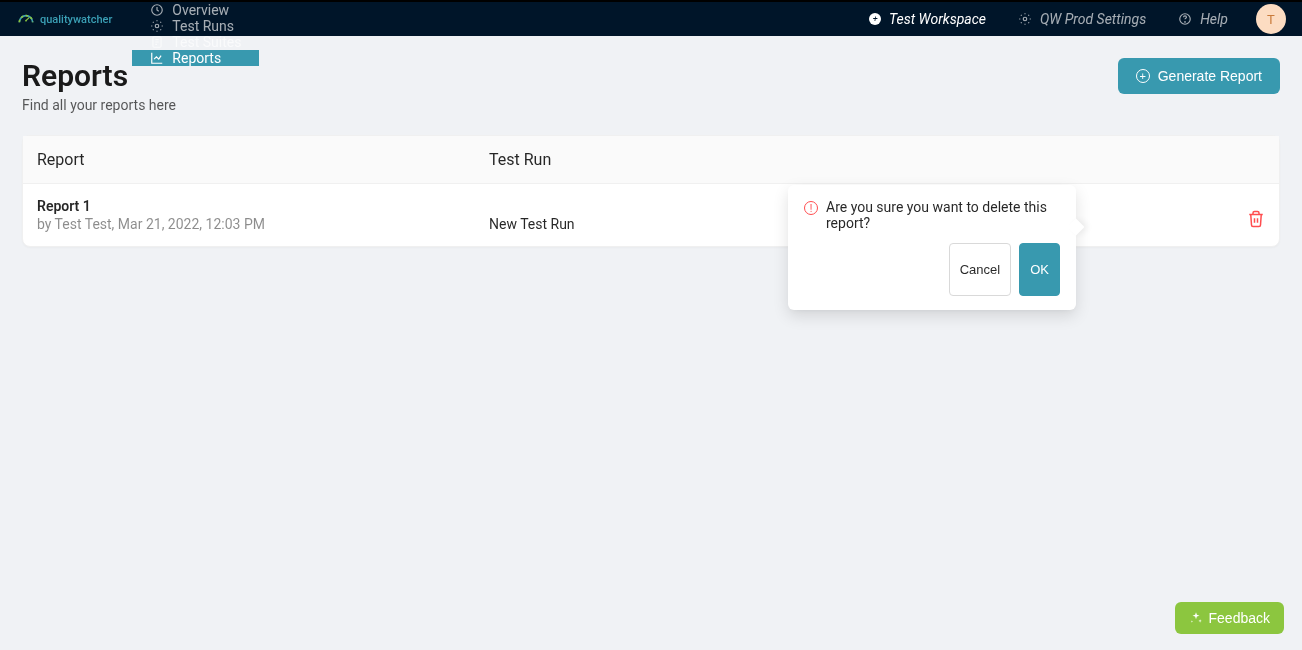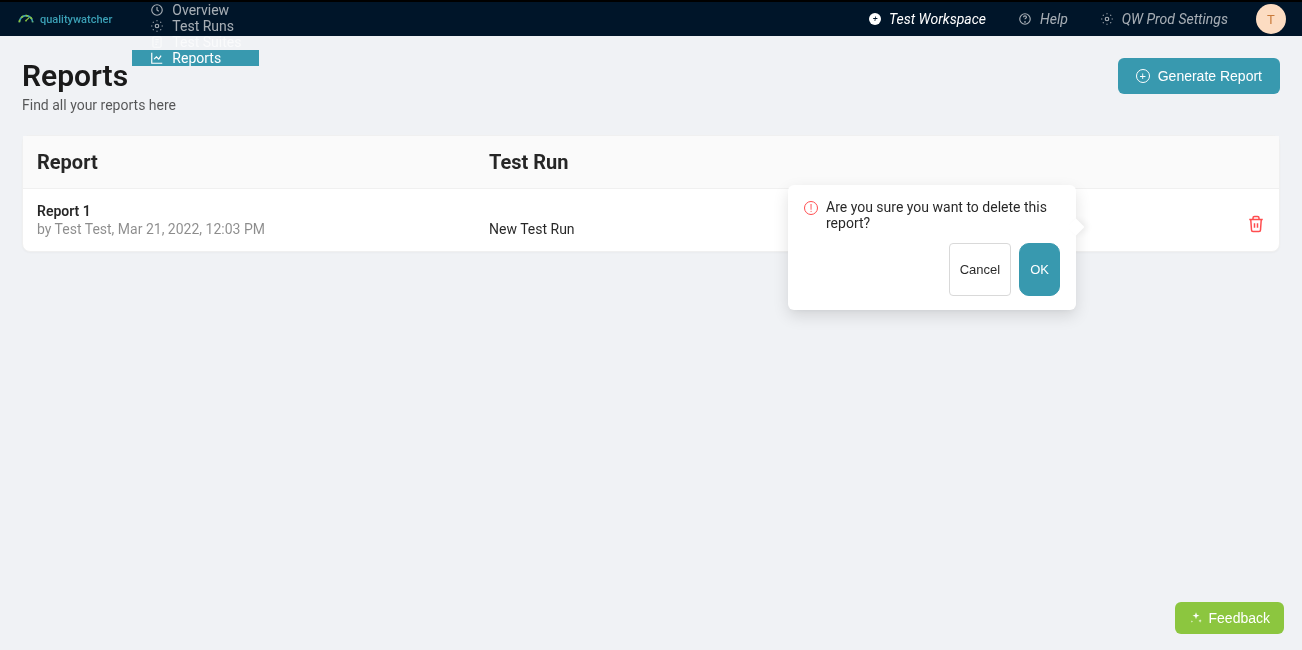--- a/index.html
+++ b/index.html
@@ -161,23 +161,23 @@
       box-shadow: 0 1px 2px rgba(0,0,0,0.03);
       overflow: visible;
     }
     .thead {
       display: flex;
       background: #fafafa;
       border-bottom: 1px solid #f0f0f0;
       padding: 14px;
     }
     .th {
-      font-size: 20px;
+      font-size: 16px;
       color: rgba(0,0,0,0.85);
-      font-weight: 700;
+      font-weight: 400;
     }
     .col-report { width: 452px; }
     .col-run { flex: 1; }
     .col-action { width: 60px; }
     .trow {
       display: flex;
       align-items: flex-end;
       padding: 14px;
       position: relative;
     }
@@ -258,21 +258,20 @@
       border-radius: 4px;
       cursor: pointer;
       border: 1px solid #d9d9d9;
       background: #fff;
       color: rgba(0,0,0,0.85);
     }
     .btn-small.primary {
       background: #3899af;
       border-color: #3899af;
       color: #fff;
-      border-radius: 10px;
     }
 
     
     .feedback-btn {
       position: absolute;
       bottom: 16px;
       right: 18px;
       background: #8cc63f;
       color: #fff;
       border: none;
@@ -348,35 +347,35 @@
   </div>
 
   <div class="header-right">
     <div class="header-right-item workspace-item">
       <span class="workspace-dot"></span>
       <span>Test Workspace</span>
     </div>
     <div class="header-right-item">
       <span class="nav-icon">
         <svg viewBox="0 0 24 24" fill="none" stroke="currentColor" stroke-width="2">
+            <circle cx="12" cy="12" r="3"></circle>
+            <path d="M12 2v2M12 20v2M4.9 4.9l1.4 1.4M17.7 17.7l1.4 1.4M2 12h2M20 12h2M4.9 19.1l1.4-1.4M17.7 6.3l1.4-1.4"></path>
+          </svg>
+      </span>
+      <span>QW Prod Settings</span>
+    </div>
+    <div class="header-right-item">
+      <span class="nav-icon">
+        <svg viewBox="0 0 24 24" fill="none" stroke="currentColor" stroke-width="2">
             <circle cx="12" cy="12" r="9"></circle>
             <path d="M9.5 9a2.5 2.5 0 0 1 5 0c0 1.5-2.5 2-2.5 3.5"></path>
             <circle cx="12" cy="17" r="0.5" fill="currentColor"></circle>
           </svg>
       </span>
       <span>Help</span>
-    </div>
-    <div class="header-right-item">
-      <span class="nav-icon">
-        <svg viewBox="0 0 24 24" fill="none" stroke="currentColor" stroke-width="2">
-            <circle cx="12" cy="12" r="3"></circle>
-            <path d="M12 2v2M12 20v2M4.9 4.9l1.4 1.4M17.7 17.7l1.4 1.4M2 12h2M20 12h2M4.9 19.1l1.4-1.4M17.7 6.3l1.4-1.4"></path>
-          </svg>
-      </span>
-      <span>QW Prod Settings</span>
     </div>
     <div class="avatar">
       <span>T</span>
     </div>
   </div>
 </div>
 
 <div class="main">
   <div class="page-header">
     <div>

